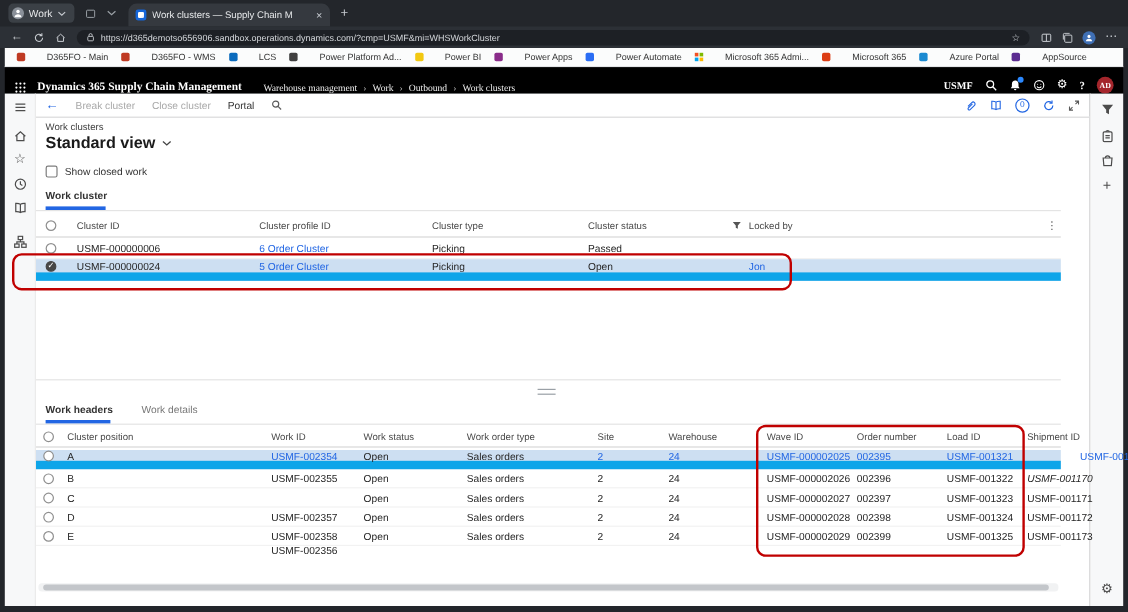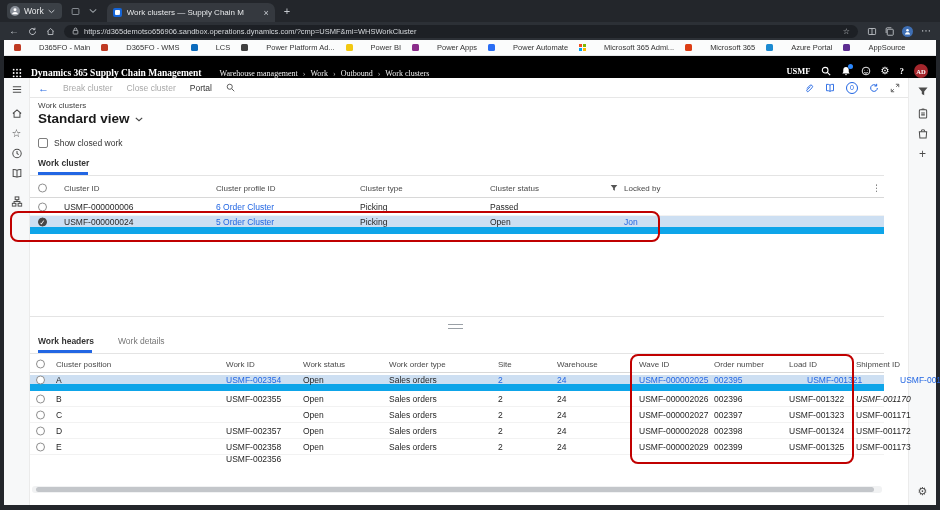--- a/index.html
+++ b/index.html
@@ -471,21 +471,21 @@
   <div class="grow h16 selected" style="top:277px;">
     <span class="selcirc" style="left:6px;"></span>
     <span class="cell" style="left:26px;">A</span>
     <span class="cell link" style="left:196px;">USMF-002354</span>
     <span class="cell" style="left:273px;">Open</span>
     <span class="cell" style="left:359px;">Sales orders</span>
     <span class="cell link" style="left:468px;">2</span>
     <span class="cell link" style="left:527px;">24</span>
     <span class="cell link" style="left:609px;">USMF-000002025</span>
     <span class="cell link" style="left:684px;">002395</span>
-    <span class="cell link" style="left:777px;">USMF-001321</span>
+    <span class="cell link" style="left:759px;">USMF-001321</span>
     <span class="cell link" style="left:826px;padding-left:44px;">USMF-001169</span>
   </div>
   <div class="grow h16" style="top:293px;">
     <span class="selcirc" style="left:6px;"></span>
     <span class="cell" style="left:26px;">B</span>
     <span class="cell" style="left:196px;">USMF-002355</span>
     <span class="cell" style="left:273px;">Open</span>
     <span class="cell" style="left:359px;">Sales orders</span>
     <span class="cell" style="left:468px;">2</span>
     <span class="cell" style="left:527px;">24</span>

